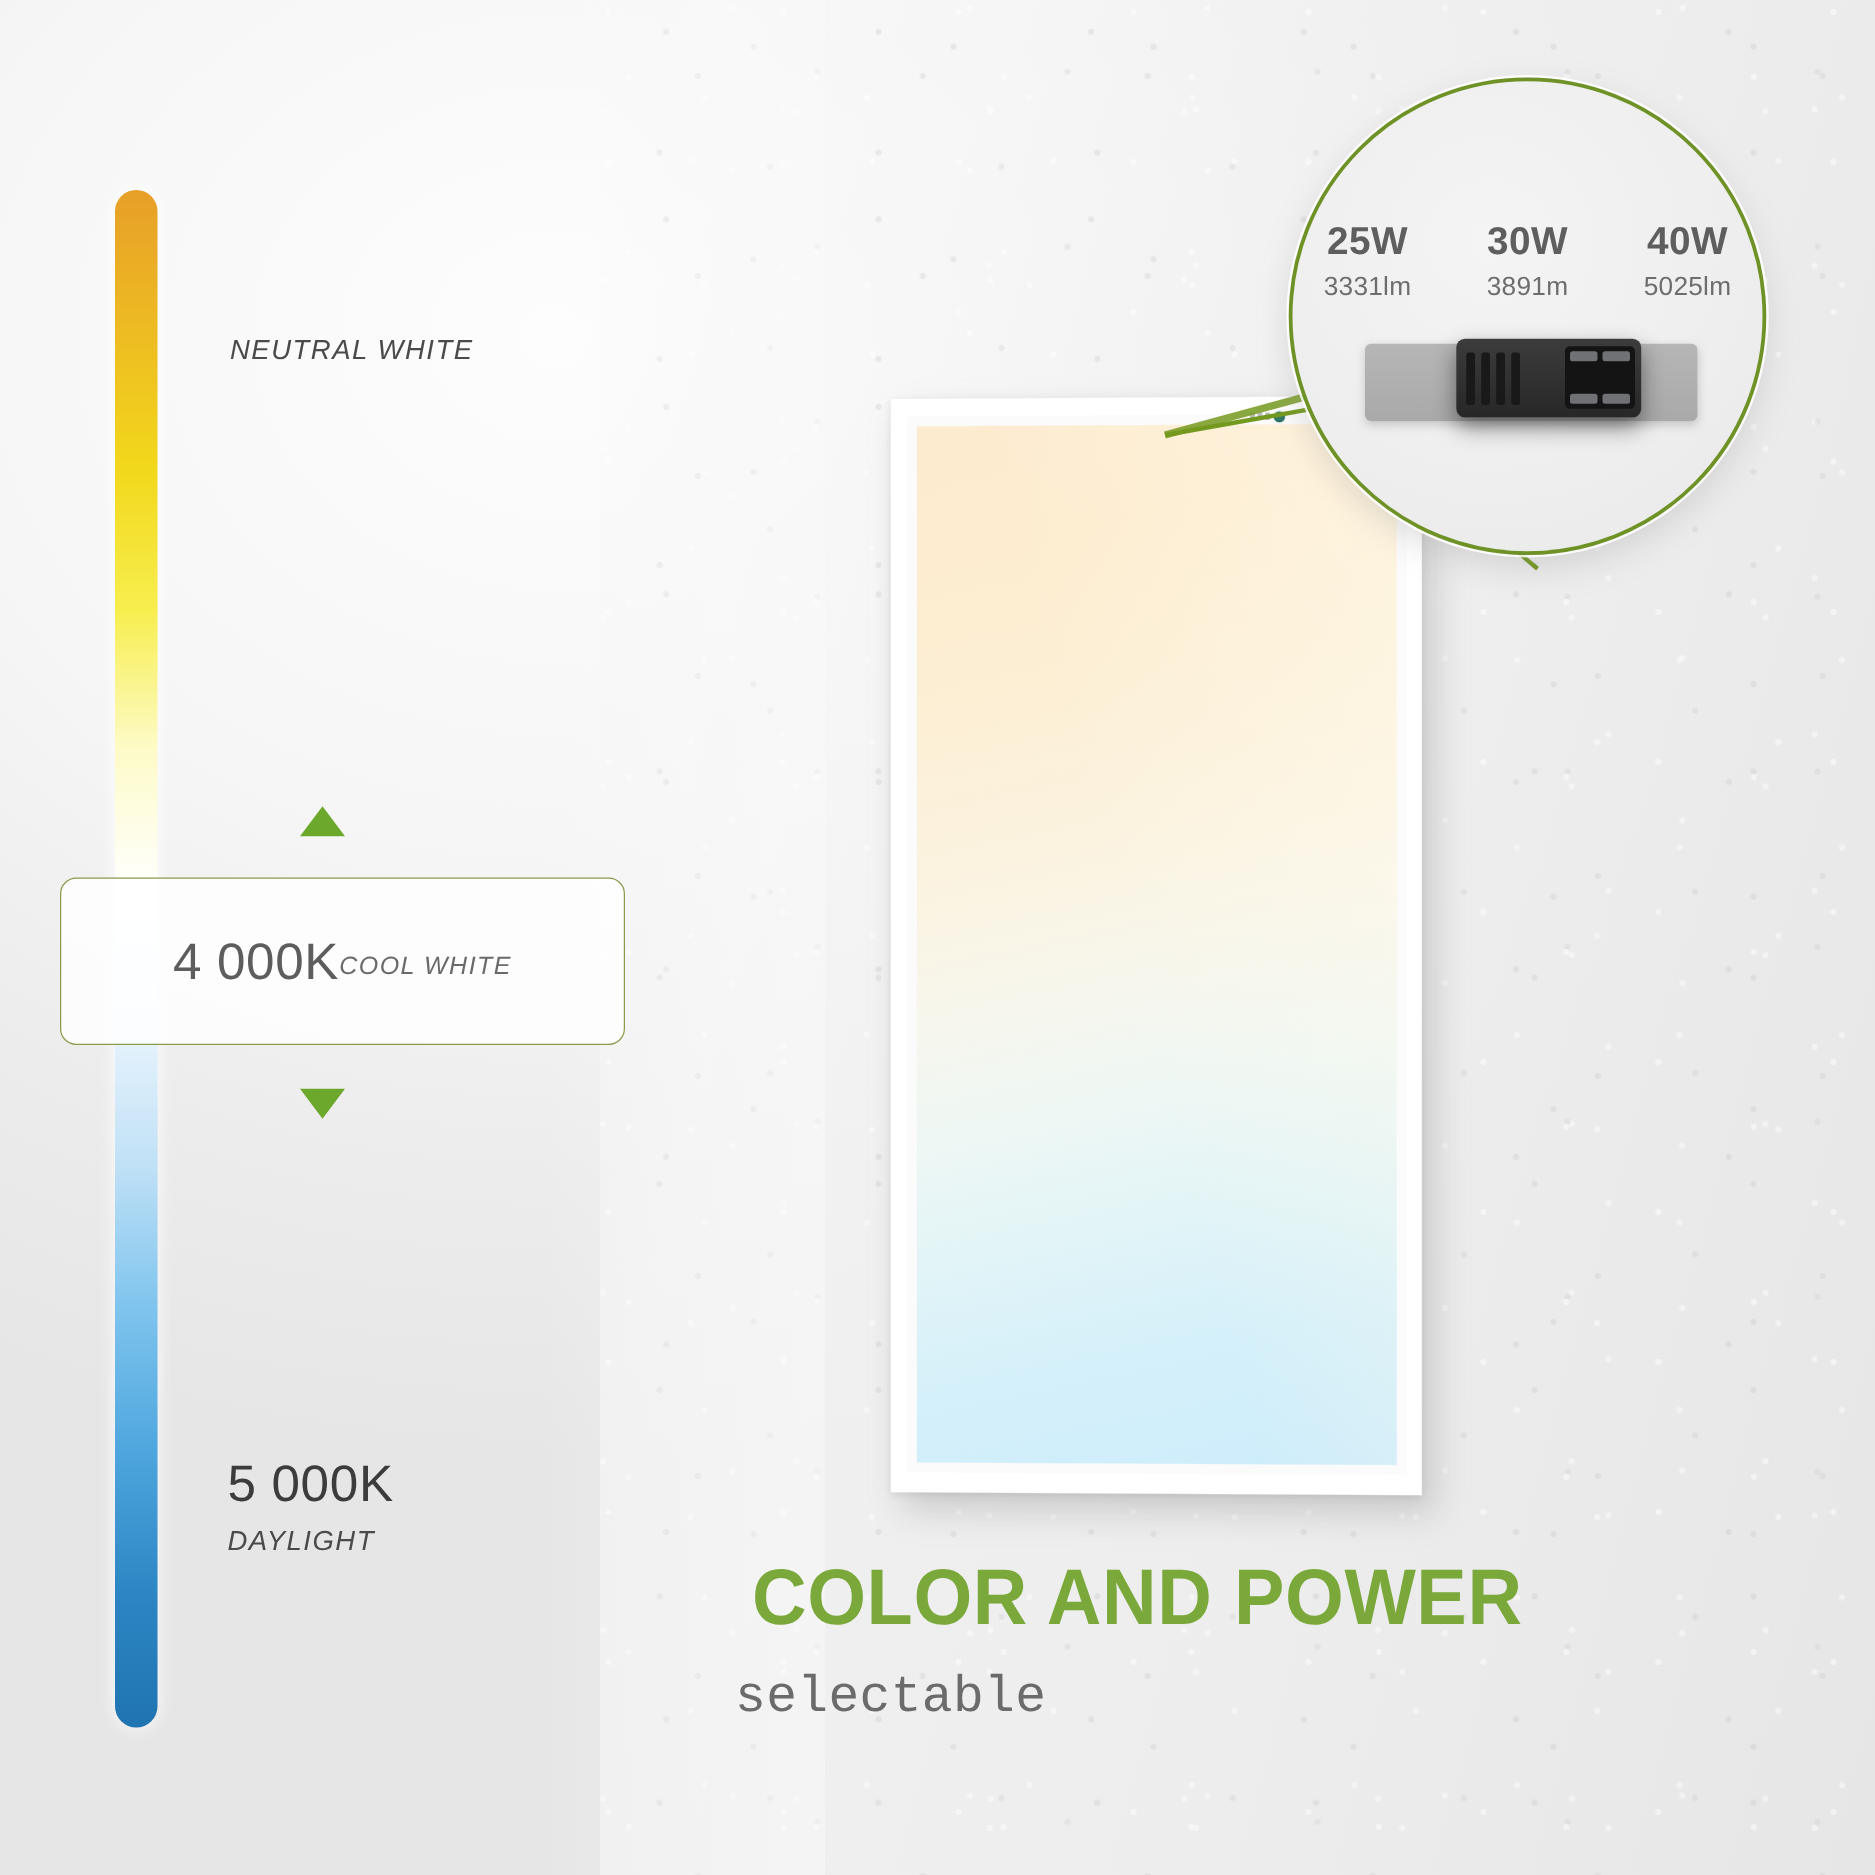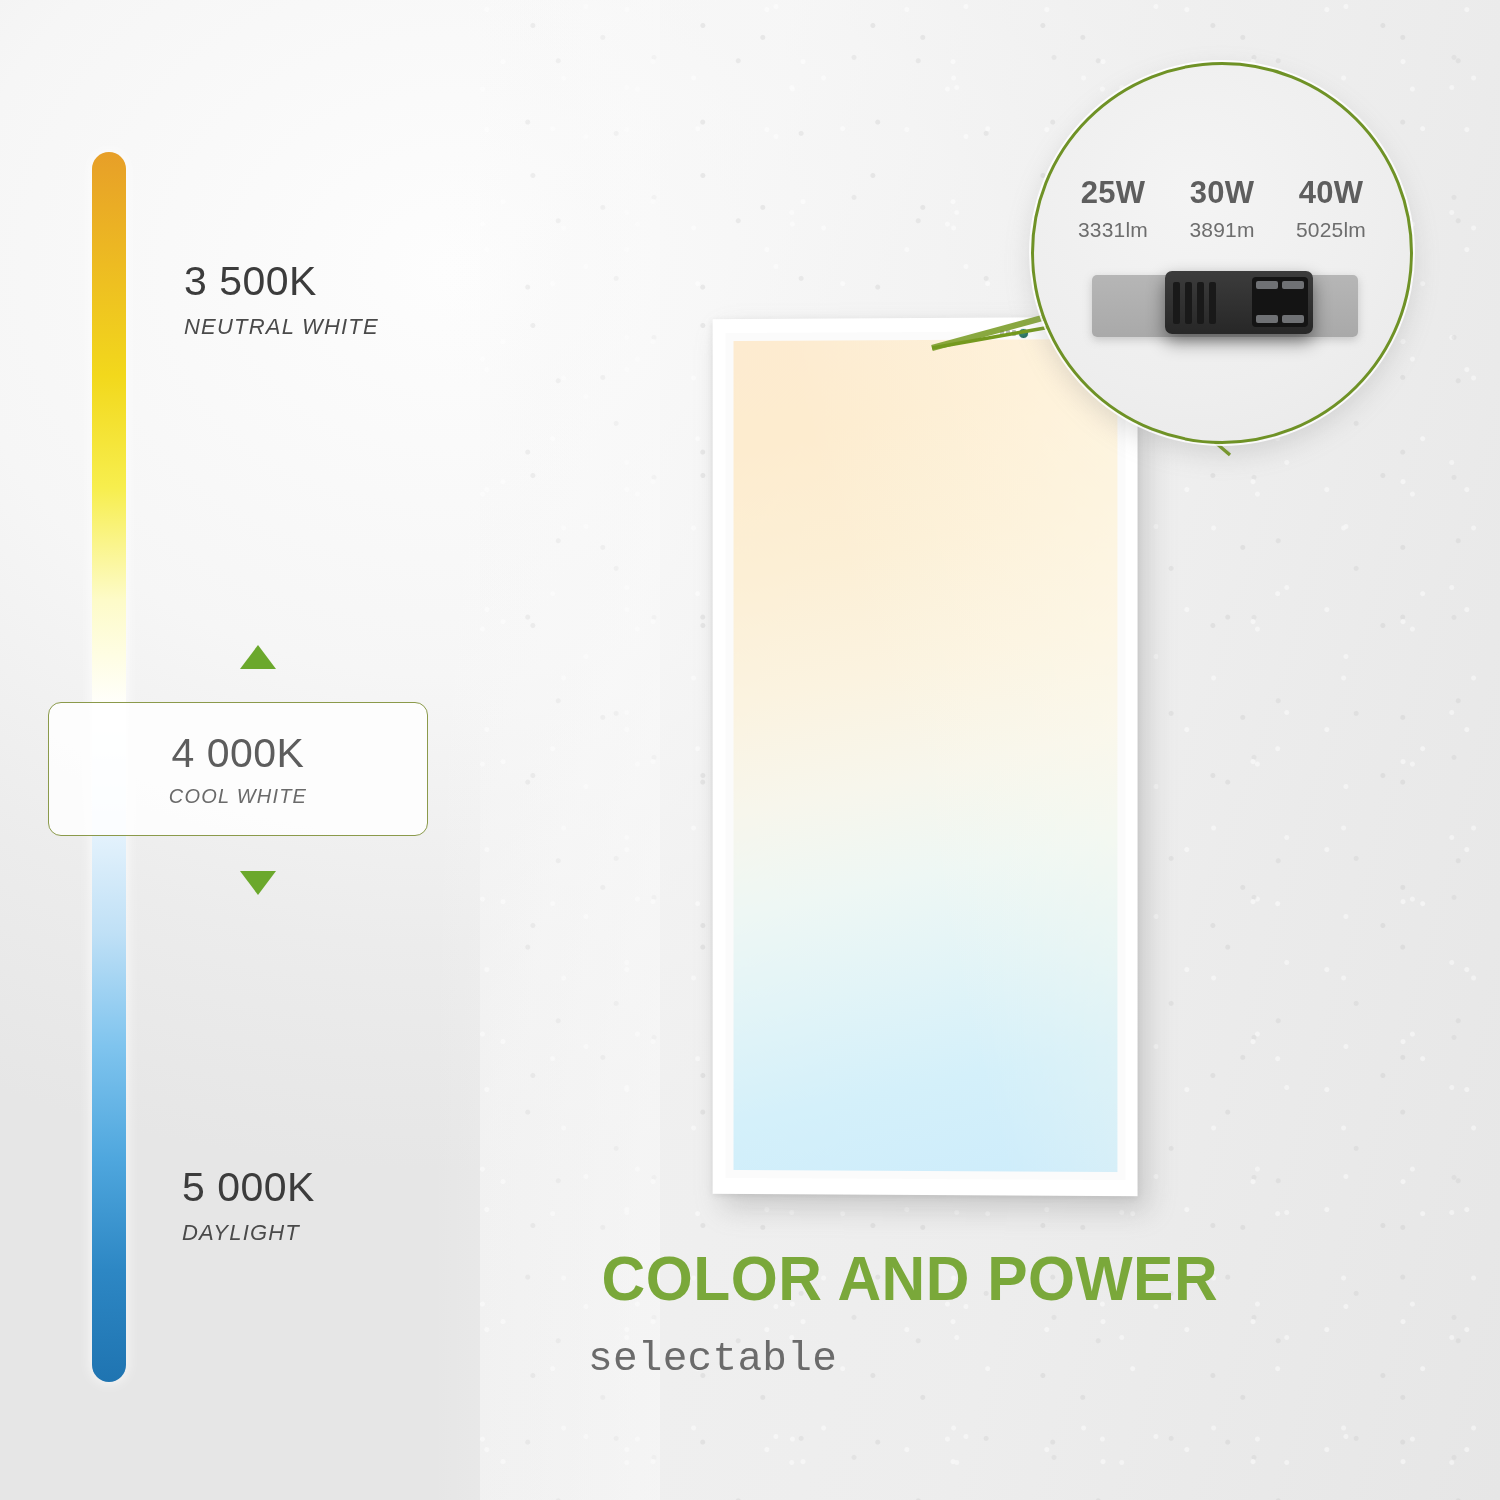--- a/index.html
+++ b/index.html
@@ -65,25 +65,25 @@
   }
   .cct-name{
     font-size:22px; font-weight:400; color:#4a4a4a; letter-spacing:1.2px; white-space:nowrap; margin-top:9px;font-style:italic;
   }
 
   #cct-top{ left:184px; top:258px; }
   #cct-bottom{ left:182px; top:1164px; }
 
   
   #cct-selected-box{
-    position:absolute; left:48px; top:702px; width:380px; height:134px;
+    position:absolute; left:48px; top:702px; width:452px; height:134px;
     border:1.6px solid #8b9a4b;
     border-radius:13px;
     background:rgba(255,255,255,.82);
-    display:flex; flex-direction:column; align-items:center; justify-content:center;
+    display:flex; flex-direction:row; align-items:center; justify-content:center;
   }
   #cct-selected-box .cct-k{ color:#5d5d5d; font-size:41px; }
   #cct-selected-box .cct-name{ color:#6a6a6a; font-size:20px; margin-top:8px; }
 
   .tri{ position:absolute; width:0; height:0; }
   #arrow-up{
     left:240px; top:645px;
     border-left:18px solid transparent; border-right:18px solid transparent;
     border-bottom:24px solid #6ba82c;
   }
@@ -142,21 +142,21 @@
   #magnifier-circle{
     position:absolute; left:1031px; top:62px; width:382px; height:382px;
     border-radius:50%;
     border:3px solid #6f9226;
     background:radial-gradient(circle at 42% 34%, #f4f4f4 0%, #eeeeee 60%, #e8e8e8 100%);
     box-shadow:0 0 0 2px rgba(255,255,255,.85), 0 10px 26px rgba(140,140,140,.28);
     overflow:hidden;
   }
   #watt-row{
     position:absolute; left:0; right:0; top:110px;
-    display:flex; justify-content:center; gap:17px;
+    display:flex; justify-content:center; gap:36px;
   }
   .watt-col{ width:92px; text-align:center; }
   .watt-w{ font-size:31px; font-weight:700; color:#5e5e5e; letter-spacing:.3px; }
   .watt-lm{ font-size:21px; font-weight:400; color:#6d6d6d; margin-top:7px; letter-spacing:.2px; }
 
   
   #switch-hw{
     position:absolute; left:58px; top:210px; width:266px; height:62px;
     background:linear-gradient(180deg,#b6b6b6,#a9a9a9);
     border-radius:5px;
@@ -199,21 +199,20 @@
 <div id="stage">
 
   <div class="wall-base"></div>
   <div class="wall-right"></div>
   <div class="stucco"></div>
   <div class="wall-shadow-left"></div>
 
   <div id="cct-bar" style="background: linear-gradient(rgb(231, 159, 40) 0%, rgb(237, 187, 34) 9.1%, rgb(242, 216, 28) 18.2%, rgb(247, 238, 78) 27.3%, rgb(253, 251, 200) 36.4%, rgb(255, 255, 255) 45.5%, rgb(232, 244, 253) 54.5%, rgb(191, 224, 246) 63.6%, rgb(127, 196, 238) 72.7%, rgb(79, 167, 222) 81.8%, rgb(45, 135, 196) 90.9%, rgb(31, 116, 177) 100%);"></div>
 
   <div class="cct-group" id="cct-top">
-    <div class="cct-k">3 500K</div>
     <div class="cct-name">NEUTRAL WHITE</div>
   </div>
 
   <div class="tri" id="arrow-up"></div>
 
   <div id="cct-selected-box">
     <div class="cct-k">4 000K</div>
     <div class="cct-name">COOL WHITE</div>
   </div>
 

